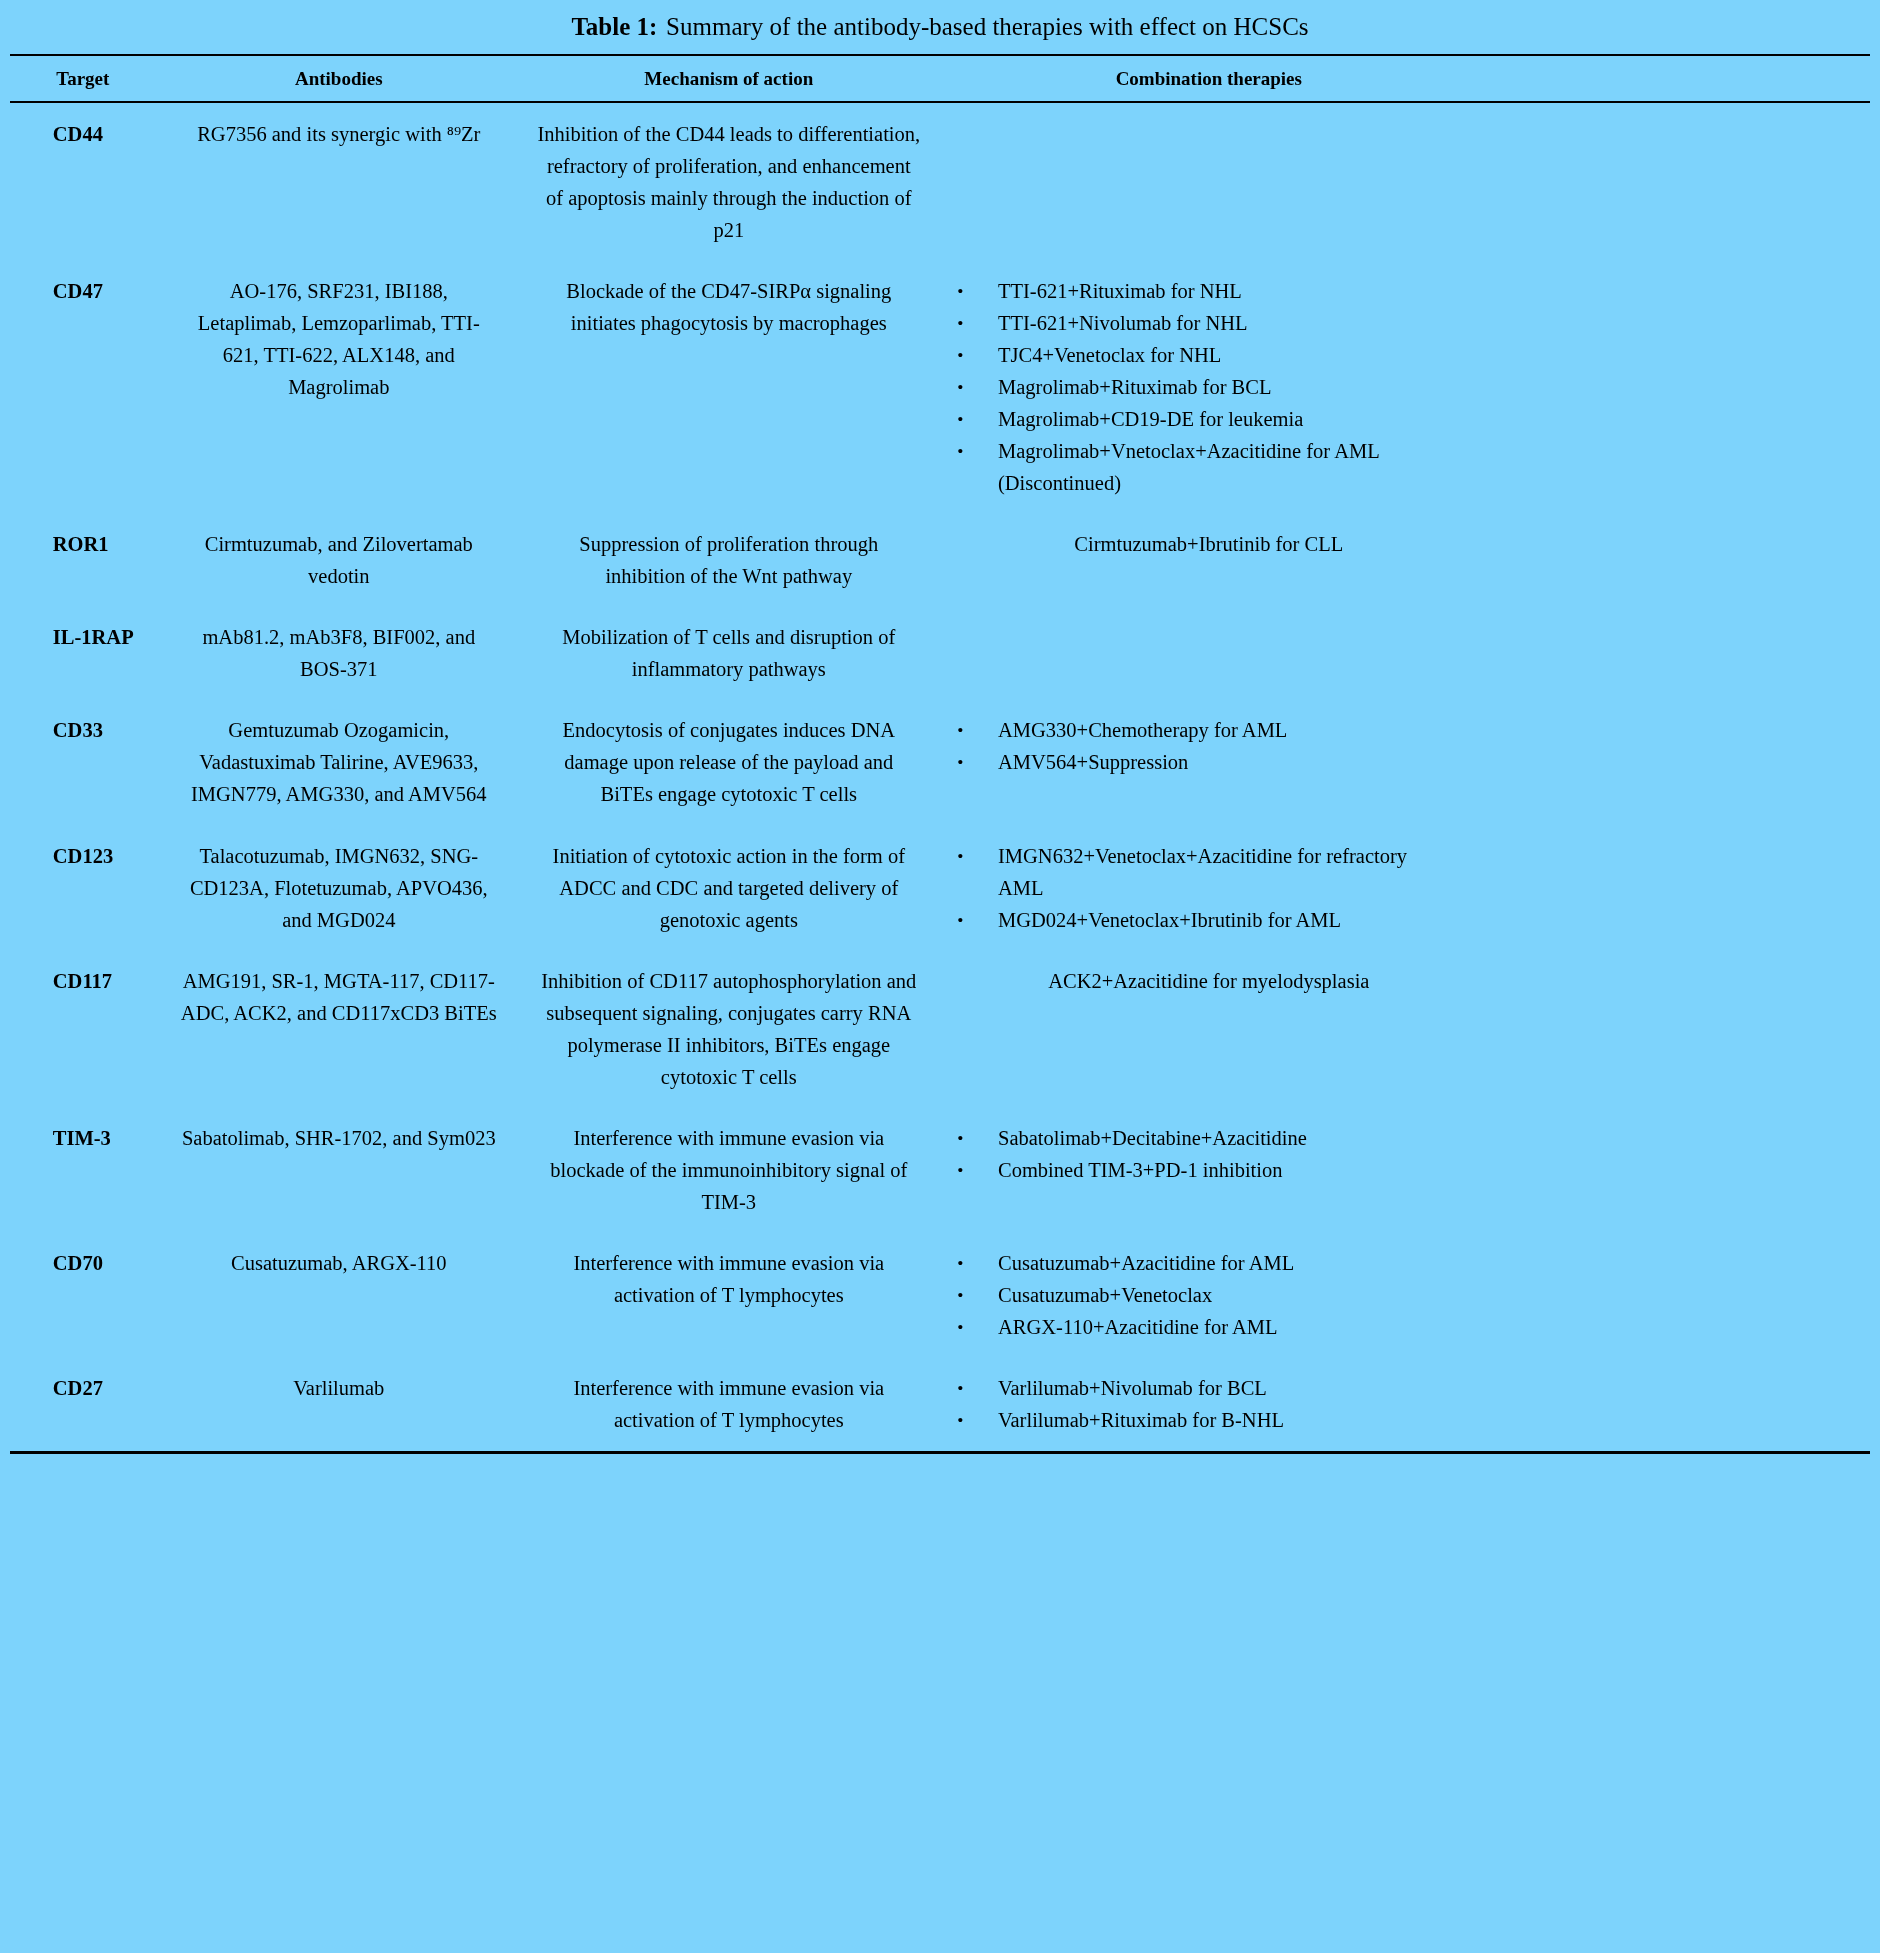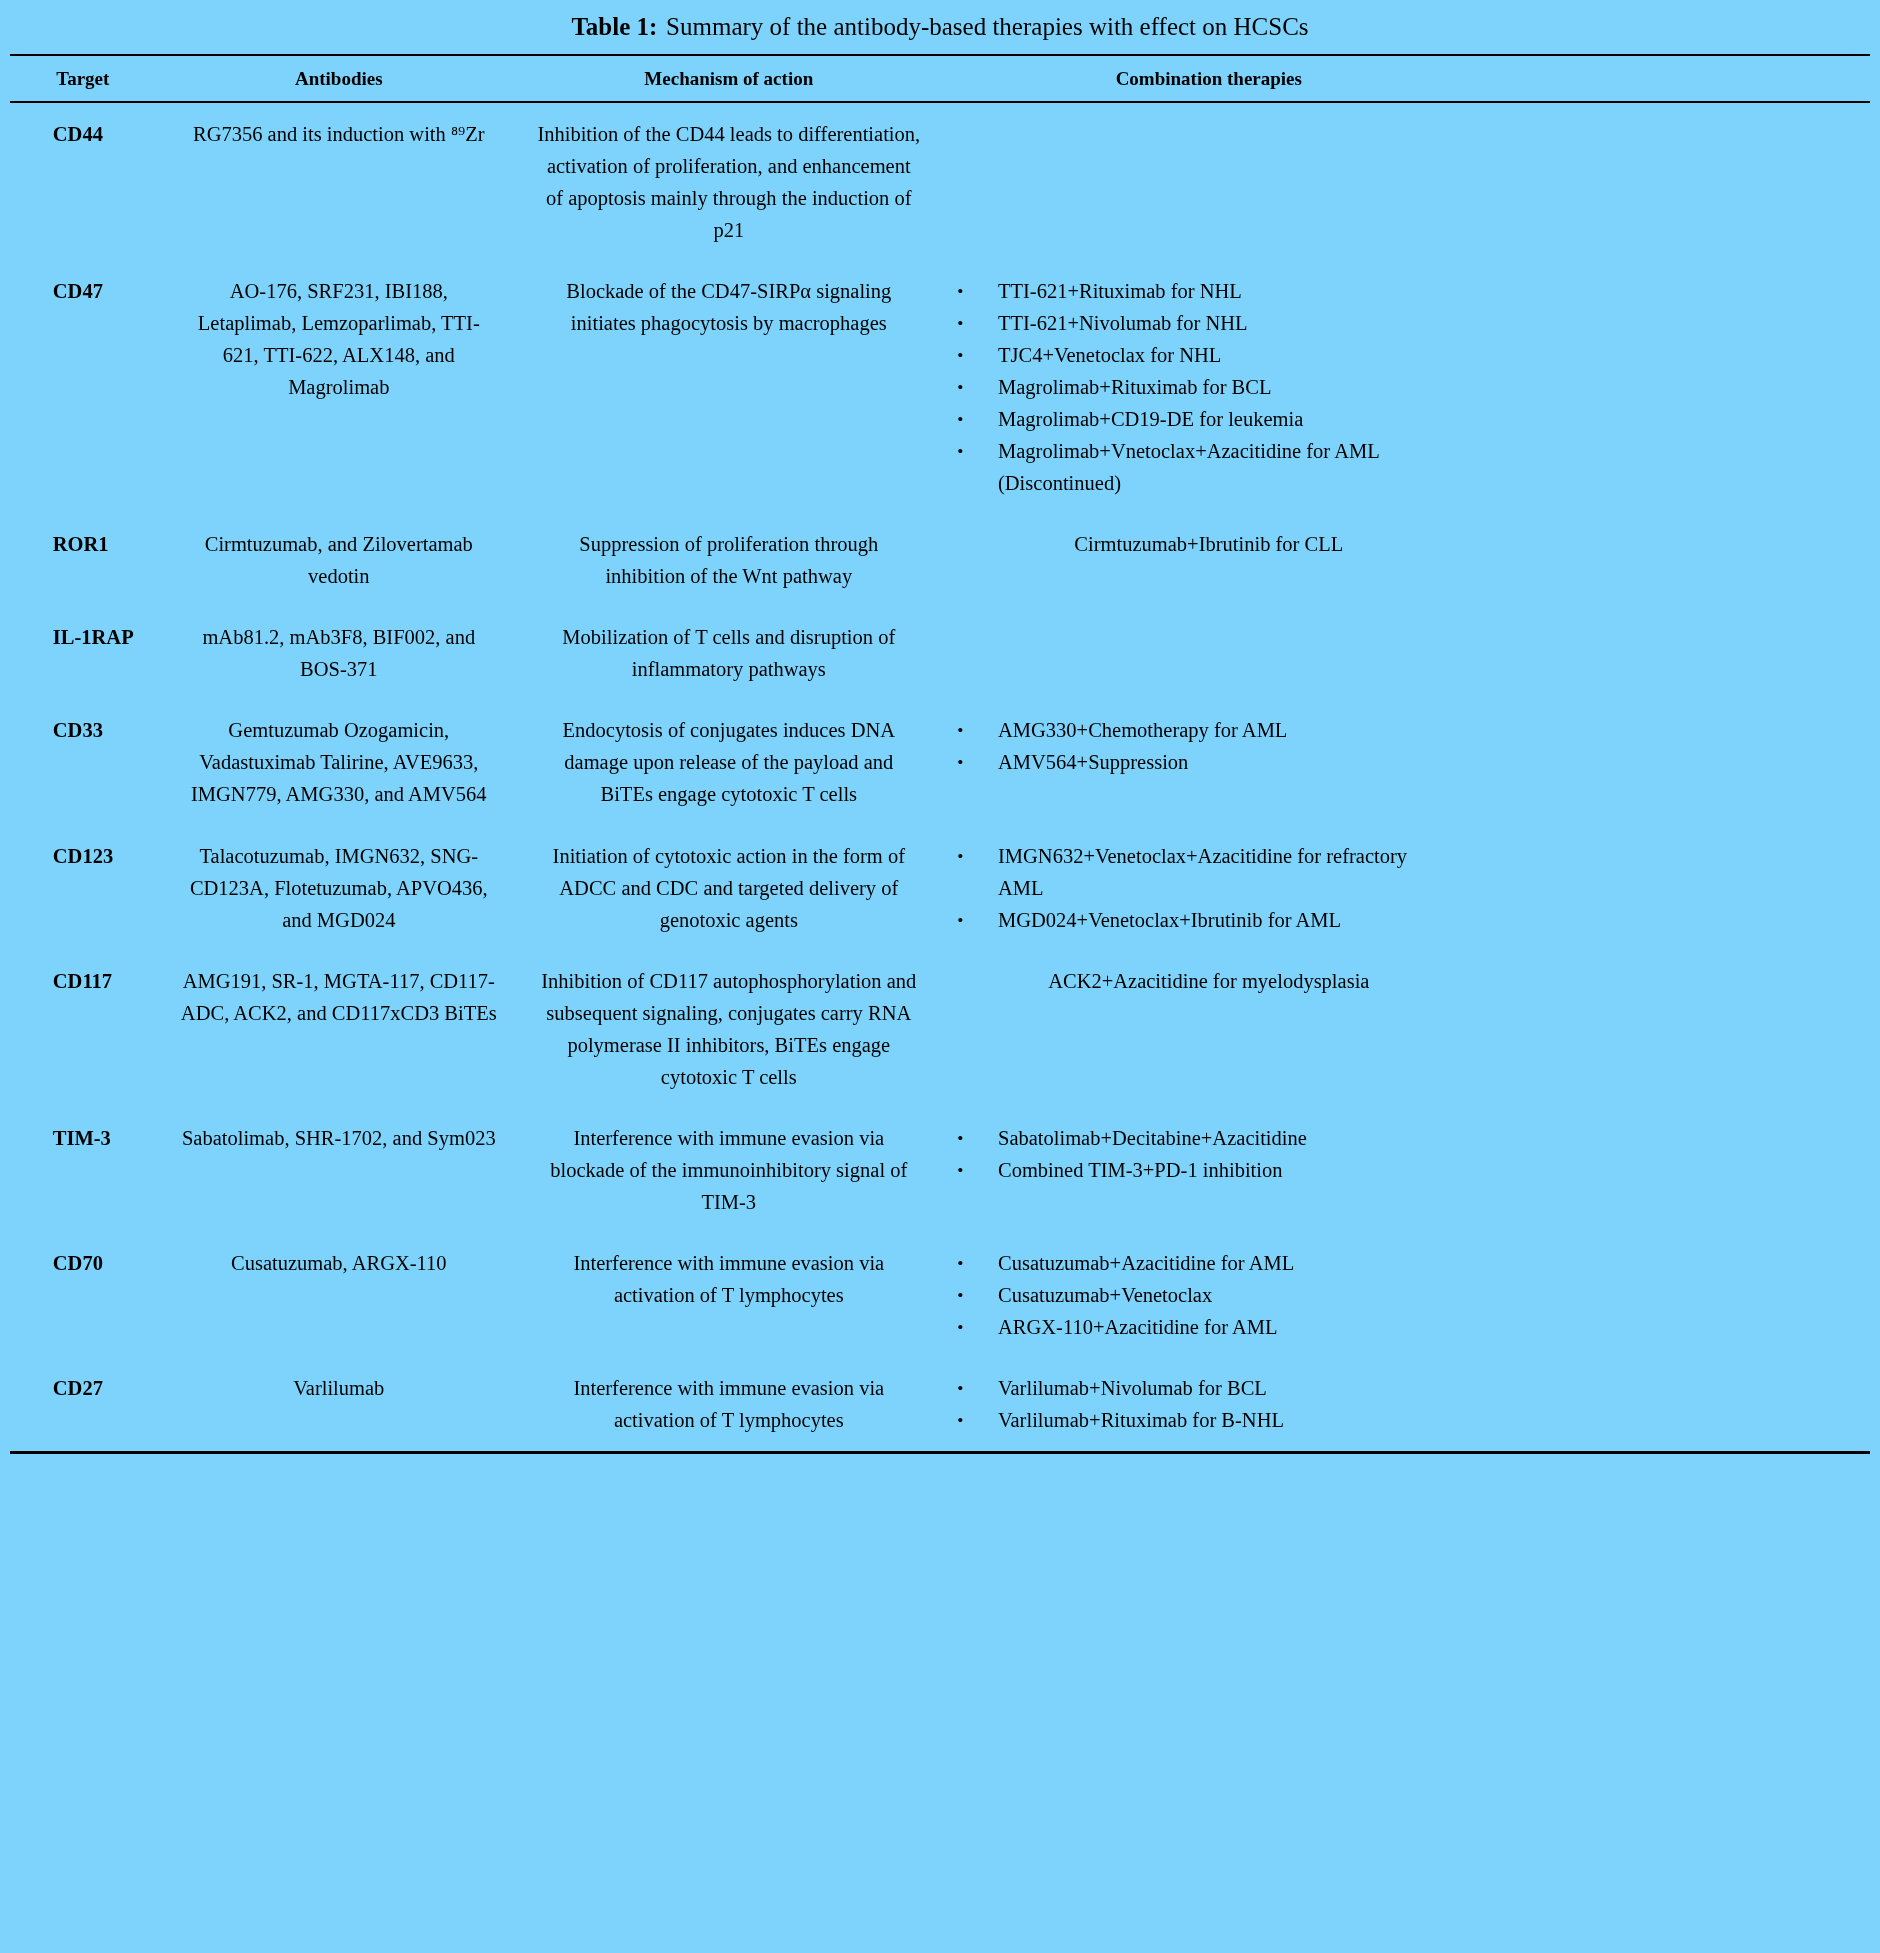--- a/index.html
+++ b/index.html
@@ -104,22 +104,22 @@
         <th class="h-target">Target</th>
         <th>Antibodies</th>
         <th>Mechanism of action</th>
         <th>Combination therapies</th>
         <th></th>
       </tr>
     </thead>
     <tbody>
         <tr>
           <td class="cell-target">CD44</td>
-          <td class="cell-antibodies">RG7356 and its induction with ⁸⁹Zr</td>
-          <td class="cell-mechanism">Inhibition of the CD44 leads to differentiation, activation of proliferation, and enhancement of apoptosis mainly through the induction of p21</td>
+          <td class="cell-antibodies">RG7356 and its synergic with ⁸⁹Zr</td>
+          <td class="cell-mechanism">Inhibition of the CD44 leads to differentiation, refractory of proliferation, and enhancement of apoptosis mainly through the induction of p21</td>
           <td class="cell-combination"></td>
           <td class="cell-filler"></td>
         </tr>
         <tr>
           <td class="cell-target">CD47</td>
           <td class="cell-antibodies">AO-176, SRF231, IBI188, Letaplimab, Lemzoparlimab, TTI-621, TTI-622, ALX148, and Magrolimab</td>
           <td class="cell-mechanism">Blockade of the CD47-SIRPα signaling initiates phagocytosis by macrophages</td>
           <td class="cell-combination">
             <div class="bullet-item">
               <span class="bullet-marker">•</span>

